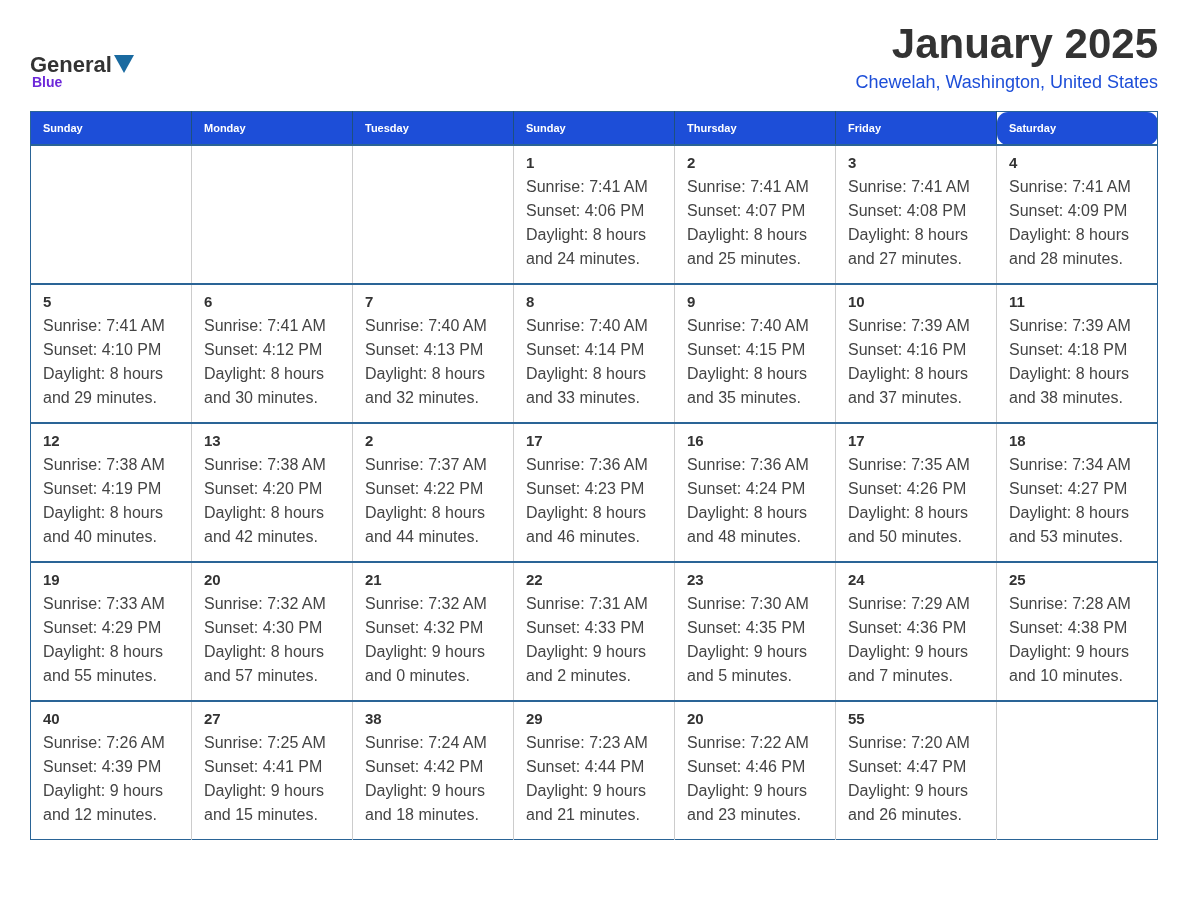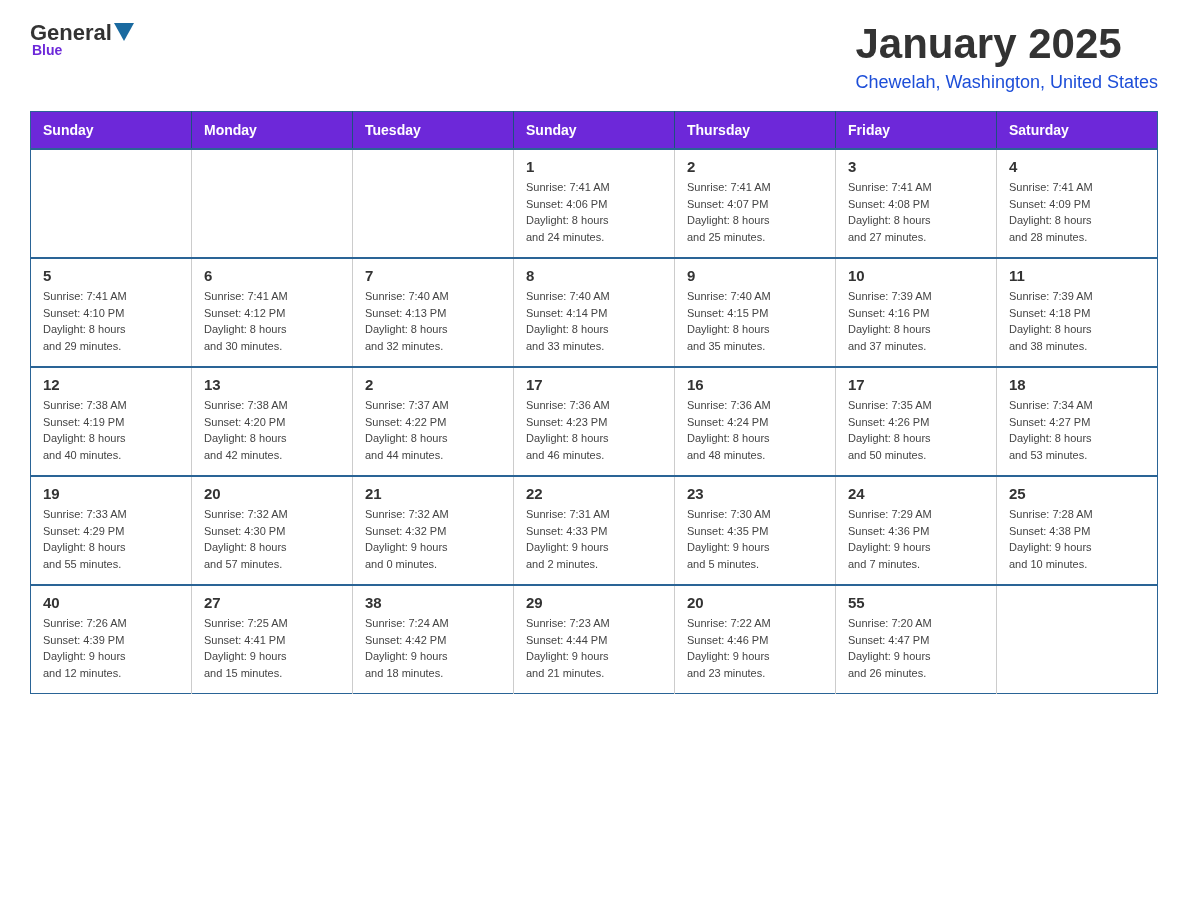--- a/index.html
+++ b/index.html
@@ -27,50 +27,51 @@
       font-size: 22px;
       font-weight: bold;
       color: #333;
     }
     .logo-text-blue {
       font-size: 14px;
       font-weight: bold;
       color: #6d28d9;
     }
     .title-area {
-      text-align: left;
+      text-align: right;
     }
     .main-title {
       font-size: 42px;
       font-weight: bold;
       color: #333;
     }
     .subtitle {
       font-size: 18px;
       color: #1d4ed8;
       margin-top: 4px;
     }
 
     
     .calendar {
       width: 100%;
       border-collapse: collapse;
       border: 1px solid #2a6496;
     }
     .calendar thead tr th {
-      background-color: #6d28d9;
+      background-color: #1d4ed8;
       color: #fff;
-      font-size: 14px;
+      font-size: 11px;
       font-weight: bold;
       padding: 10px 12px;
       text-align: left;
       border-right: 1px solid #1d5080;
     }
     .calendar thead tr th:last-child {
       border-right: none;
+      border-radius: 11px;
     }
     .calendar tbody tr {
       border-top: 2px solid #2a6496;
     }
     .calendar tbody tr td {
       vertical-align: top;
       padding: 8px 12px 12px 12px;
       border-right: 1px solid #ccc;
       width: calc(100% / 7);
       min-height: 100px;
@@ -79,34 +80,34 @@
       border-right: none;
     }
     .day-number {
       font-size: 15px;
       font-weight: bold;
       color: #333;
       margin-bottom: 4px;
       display: block;
     }
     .day-info {
-      font-size: 11px;
+      font-size: 16px;
       color: #444;
       line-height: 1.5;
     }
     .empty-cell {
       background: #fff;
     }
   </style>
 </head>
 <body>
 
 <div class="header">
   <div class="logo">
-    <div style="display:flex; flex-direction:column; align-items:flex-start;">
+    <div style="display:flex; flex-direction:column; align-items:flex-start;margin-top:32px;">
       <div style="display:flex; align-items:center;">
         <span class="logo-text-general">General</span>
         <div style="display:flex; align-items:flex-start; margin-left:2px;">
 
           <svg width="20" height="20" viewBox="0 0 20 20">
             <polygon points="0,0 20,0 10,18" fill="#1a6aa0"></polygon>
           </svg>
         </div>
       </div>
       <span class="logo-text-blue" style="margin-top:-4px; margin-left:2px;">Blue</span>

